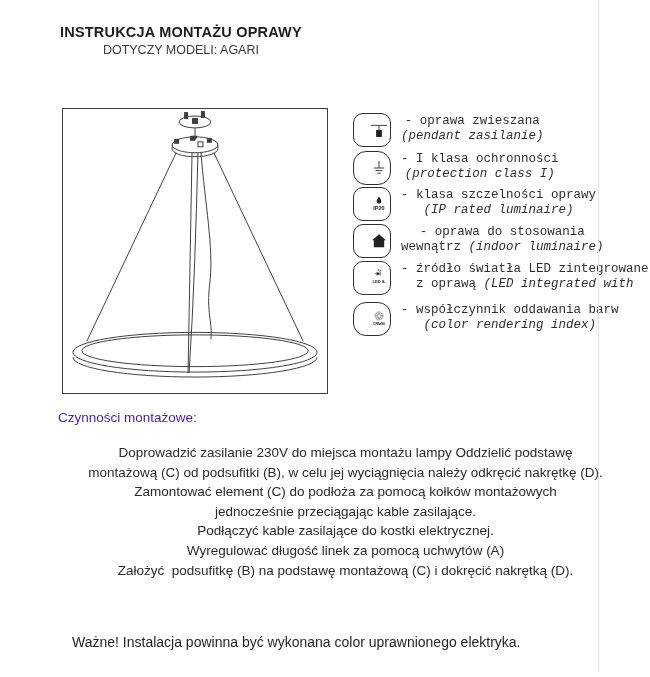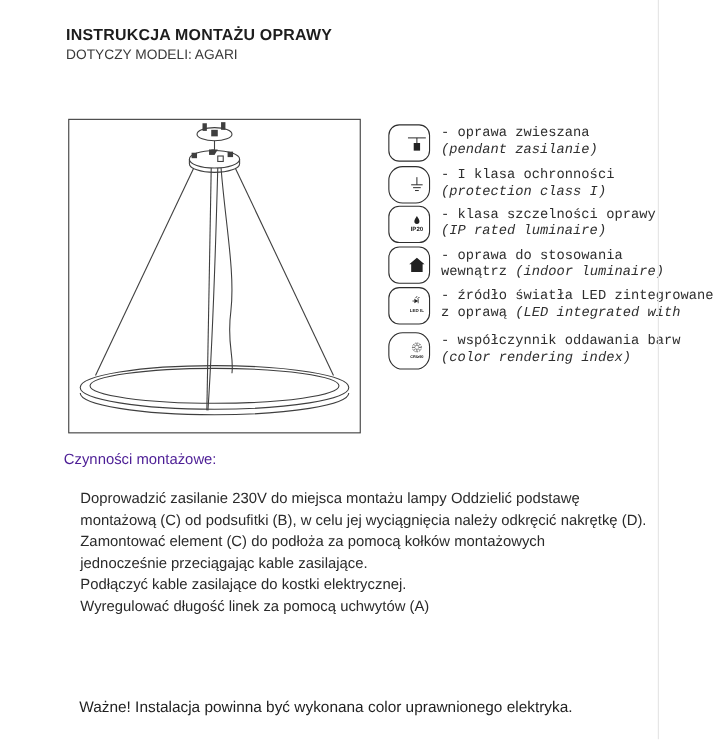--- a/index.html
+++ b/index.html
@@ -3,20 +3,21 @@
 <meta charset="utf-8">
 <style>
   html,body{margin:0;padding:0;background:#ffffff;}
   .page{
     position:relative;
     width:650px;height:677px;
     background:#ffffff;
     font-family:"Liberation Sans", sans-serif;
     color:#222;
     overflow:hidden;
+    text-align:center;
   }
   
   .header{position:absolute;left:60px;top:24px;}
   .title{font-size:14.5px;font-weight:bold;letter-spacing:.2px;color:#1d1d1d;}
   .subtitle{font-size:12.5px;color:#3a3a3a;margin-top:3px;}
 
   
   .diagram-panel{
     position:absolute;left:62px;top:108px;width:266px;height:286px;
     border:1.5px solid #3c3c3c;background:#fff;box-sizing:border-box;
@@ -182,18 +183,19 @@
 
   <div class="section-heading">Czynności montażowe:</div>
 
   <div class="instructions">
     <div>Doprowadzić zasilanie 230V do miejsca montażu lampy Oddzielić podstawę</div>
     <div>montażową (C) od podsufitki (B), w celu jej wyciągnięcia należy odkręcić nakrętkę (D).</div>
     <div>Zamontować element (C) do podłoża za pomocą kołków montażowych</div>
     <div>jednocześnie przeciągając kable zasilające.</div>
     <div>Podłączyć kable zasilające do kostki elektrycznej.</div>
     <div>Wyregulować długość linek za pomocą uchwytów (A)</div>
+    <div>Założyć  podsufitkę (B) na podstawę montażową (C) i dokręcić nakrętką (D).</div>
   </div>
 
   <div class="warning">Ważne! Instalacja powinna być wykonana color uprawnionego elektryka.</div>
 
   <div class="page-edge-line"></div>
 </div>
 
 </body></html>

